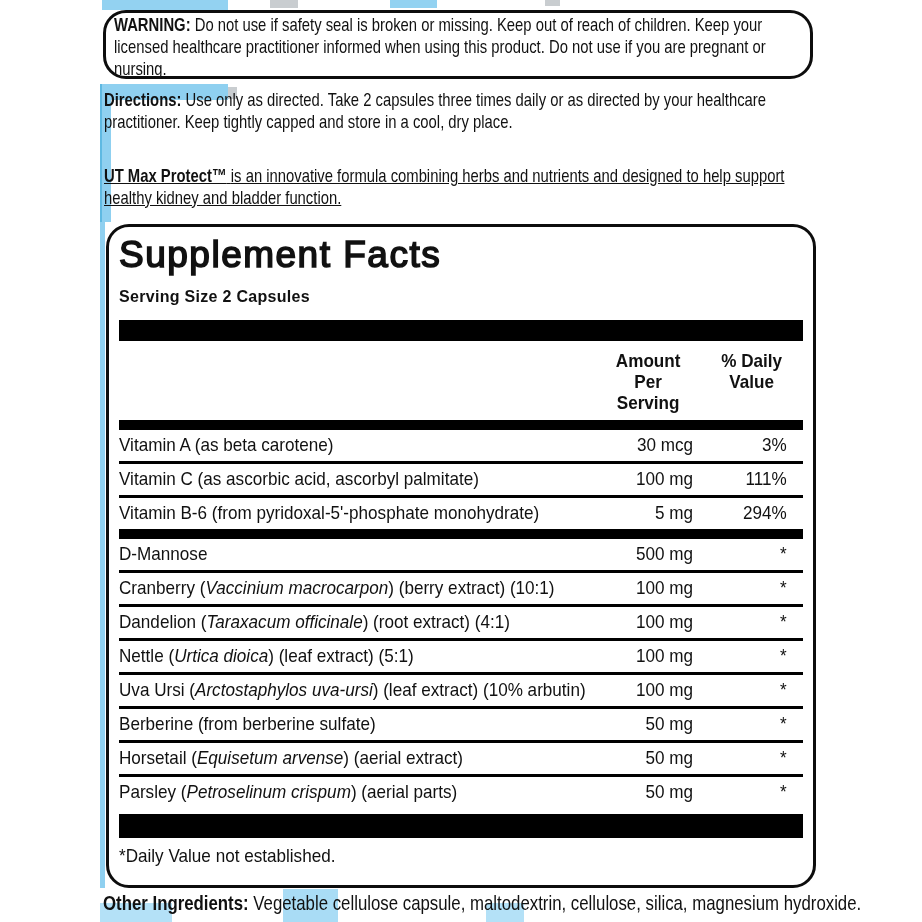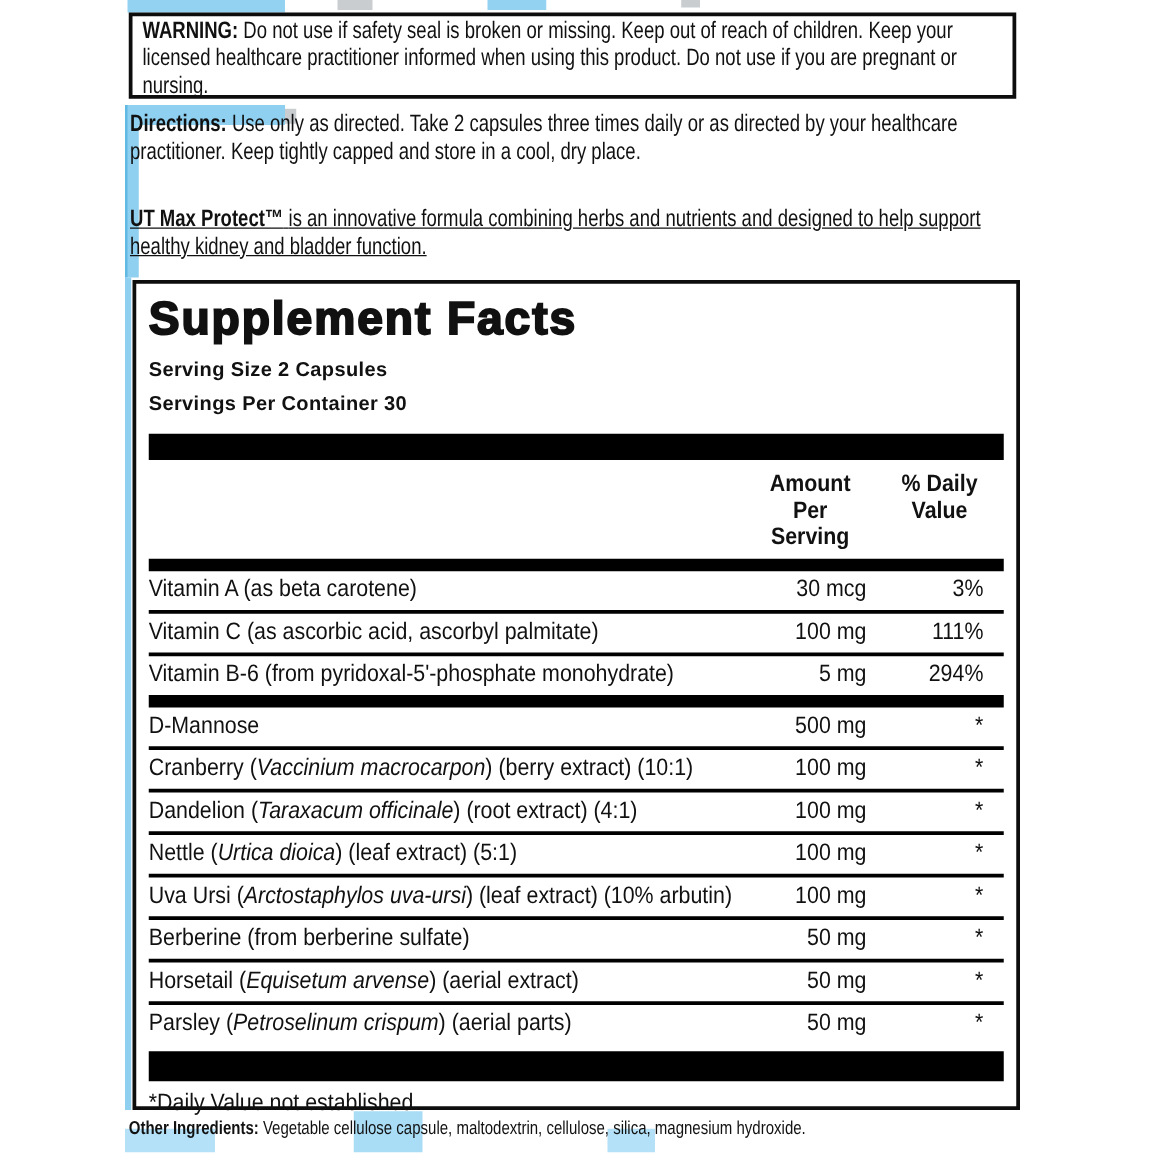--- a/index.html
+++ b/index.html
@@ -1,49 +1,49 @@
 <!DOCTYPE html>
 <html><head>
 <meta charset="utf-8">
 <style>
   html,body{margin:0;padding:0;background:#fff;}
   body{position:relative;width:922px;height:922px;overflow:hidden;
        font-family:"Liberation Sans",sans-serif;color:#111;}
-  .abs{position:absolute;}
+  .abs{position:absolute;border-radius:23px;}
   .decor{position:absolute;}
   
   .cx78{transform:scaleX(0.78);transform-origin:0 0;width:128.2%;}
   .cx80{transform:scaleX(0.80);transform-origin:0 0;width:125%;}
   .cx90{transform:scaleX(0.90);transform-origin:0 0;width:111.1%;}
   .para{font-size:19px;line-height:22px;}
   .para b{font-weight:bold;}
   
   .warning-box{left:103px;top:10px;width:710px;height:69px;border:3px solid #0d0d0d;
                box-sizing:border-box;padding:1px 8px 0 8px;background:transparent;}
   
   .sf-box{left:106px;top:224px;width:710px;height:664px;border:3px solid #0d0d0d;
           box-sizing:border-box;padding:4px 10px 0 10px;background:#fff;}
-  .sf-title{font-size:37px;font-weight:bold;letter-spacing:1.5px;margin-top:3px;
+  .sf-title{font-size:37px;font-weight:normal;letter-spacing:1.5px;margin-top:3px;
             -webkit-text-stroke:1.6px #111;}
   .sf-serving{font-size:16px;font-weight:bold;line-height:27px;letter-spacing:.3px;margin-top:7px;}
   .sf-bar{background:#000;}
   .sf-bar-top{height:21px;margin-top:10px;}
   .sf-bar-mid{height:10px;}
   .sf-bar-bottom{height:24px;margin-top:6px;}
   .sf-head{display:flex;padding:9px 0 7px 0;font-size:19px;font-weight:bold;line-height:21px;}
   .sf-head .sf-name{flex:1;}
   .sf-head .sf-amt{width:100px;text-align:center;white-space:pre-line;}
   .sf-head .sf-dv{width:122px;text-align:center;white-space:pre-line;padding-left:26px;box-sizing:border-box;}
   .sf-row{display:flex;padding:4px 0 5px 0;font-size:19px;line-height:22px;}
   .sf-name{flex:1;padding-left:16px;text-indent:-16px;}
   .sf-amt{width:100px;text-align:right;}
   .sf-dv{width:122px;text-align:right;padding-right:18px;box-sizing:border-box;}
   .sf-rule{height:3px;background:#000;}
   .sf-footnote{font-size:19px;padding:7px 0 0 0;}
-  .other-ing{left:103px;top:891px;width:816px;font-size:15px;line-height:24px;}
+  .other-ing{left:103px;top:891px;width:816px;font-size:21px;line-height:24px;}
 </style>
 </head>
 <body>
 
 <div class="decor" style="left:102px;top:0;width:126px;height:10px;background:#93D2F1;"></div>
 <div class="decor" style="left:270px;top:0;width:28px;height:8px;background:#C9CDD0;"></div>
 <div class="decor" style="left:390px;top:0;width:47px;height:8px;background:#93D2F1;"></div>
 <div class="decor" style="left:545px;top:0;width:15px;height:6px;background:#C9CDD0;"></div>
 <div class="decor" style="left:100px;top:84px;width:128px;height:16px;background:#8FD0F0;"></div>
 <div class="decor" style="left:228px;top:87px;width:9px;height:12px;background:#C9CDD0;"></div>
@@ -70,21 +70,20 @@
 <div class="abs" style="left:104px;top:165px;width:716px;text-decoration:underline;">
   <div class="para cx78">
     <b>UT Max Protect™</b>
     <span>is an innovative formula combining herbs and nutrients and designed to help support healthy kidney and bladder function.</span>
   </div>
 </div>
 
 <div class="abs sf-box">
   <div class="sf-title">Supplement Facts</div>
   <div class="sf-serving">Serving Size 2 Capsules</div>
-  <div class="sf-serving" style="margin-top:0;">Servings Per Container 30</div>
 
   <div class="cx90">
     <div class="sf-bar sf-bar-top"></div>
 
     <div class="sf-head">
       <div class="sf-name"></div>
       <div class="sf-amt">Amount Per
 Serving</div>
       <div class="sf-dv">% Daily
 Value</div>

